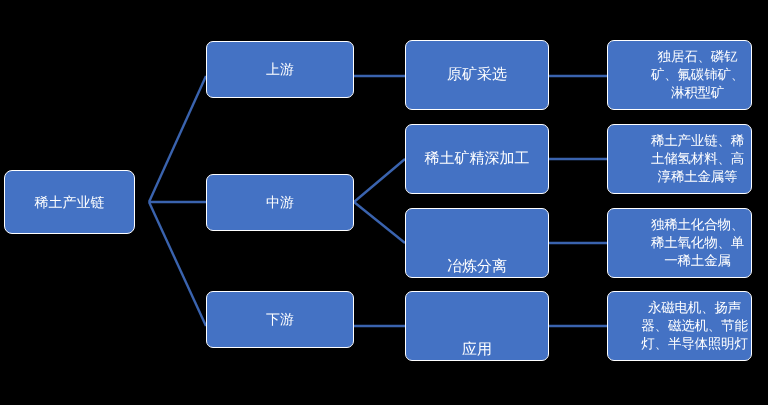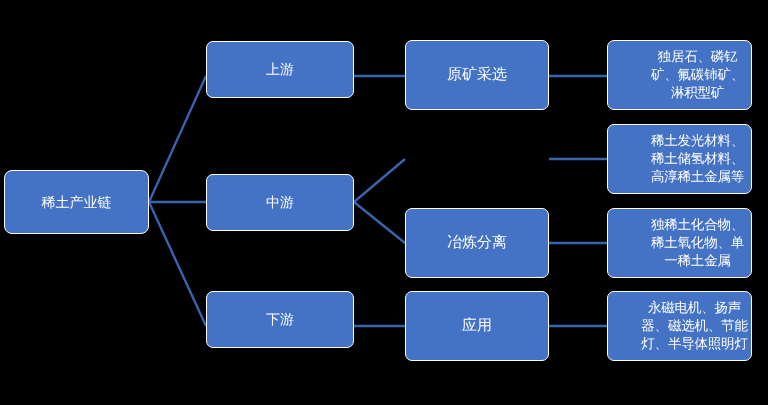--- a/index.html
+++ b/index.html
@@ -41,42 +41,42 @@
     z-index: 2;
   }
   .node .label {
     display: block;
     width: 100%;
     padding: 0 2px;
     white-space: pre-line;
   }
   
   .n-root {
-    left: 4px;  top: 170px;  width: 145px;  height: 64px;
+    left: 4px;  top: 170px;  width: 131px;  height: 64px;
     font-size: 14px;
     border-radius: 8px;
     justify-content: flex-end;
   }
   
   .n-tier {
     left: 206px;  width: 148px;  height: 57px;
     font-size: 14px;
   }
   .n-up      { top: 41px; }
   .n-mid     { top: 174px; }
   .n-down    { top: 291px; }
   
   .n-stage {
     left: 405px;  width: 144px;  height: 70px;
     font-size: 15px;
   }
   .n-mining  { top: 40px; }
   .n-deep    { top: 124px; }
-  .n-smelt   { top: 208px; }
-  .n-apply   { top: 291px; }
+  .n-smelt   { top: 208px; align-items: flex-end; }
+  .n-apply   { top: 291px; align-items: flex-end; }
   
   .n-out {
     left: 607px;  width: 145px;  height: 70px;
     font-size: 13.5px;
     letter-spacing: -0.2px;
     padding-left: 36px;
   }
   .n-out .label { white-space: normal; }
   .n-out1    { top: 40px; }
   .n-out2    { top: 124px; }
@@ -121,32 +121,35 @@
   <div class="node n-tier n-mid">
     <span class="label">中游</span>
   </div>
   <div class="node n-tier n-down">
     <span class="label">下游</span>
   </div>
 
   <div class="node n-stage n-mining">
     <span class="label">原矿采选</span>
   </div>
+  <div class="node n-stage n-deep">
+    <span class="label">稀土矿精深加工</span>
+  </div>
   <div class="node n-stage n-smelt">
     <span class="label">冶炼分离</span>
   </div>
   <div class="node n-stage n-apply">
     <span class="label">应用</span>
   </div>
 
   <div class="node n-out n-out1">
     <span class="label">独居石、磷钇矿、氟碳铈矿、淋积型矿</span>
   </div>
   <div class="node n-out n-out2">
-    <span class="label">稀土发光材料、稀土储氢材料、高淳稀土金属等</span>
+    <span class="label">稀土产业链、稀土储氢材料、高淳稀土金属等</span>
   </div>
   <div class="node n-out n-out4">
     <span class="label">永磁电机、扬声器、磁选机、节能灯、半导体照明灯</span>
   </div>
   <div class="node n-out n-out3">
     <span class="label">独稀土化合物、稀土氧化物、单一稀土金属</span>
   </div>
 
 </div>
 

